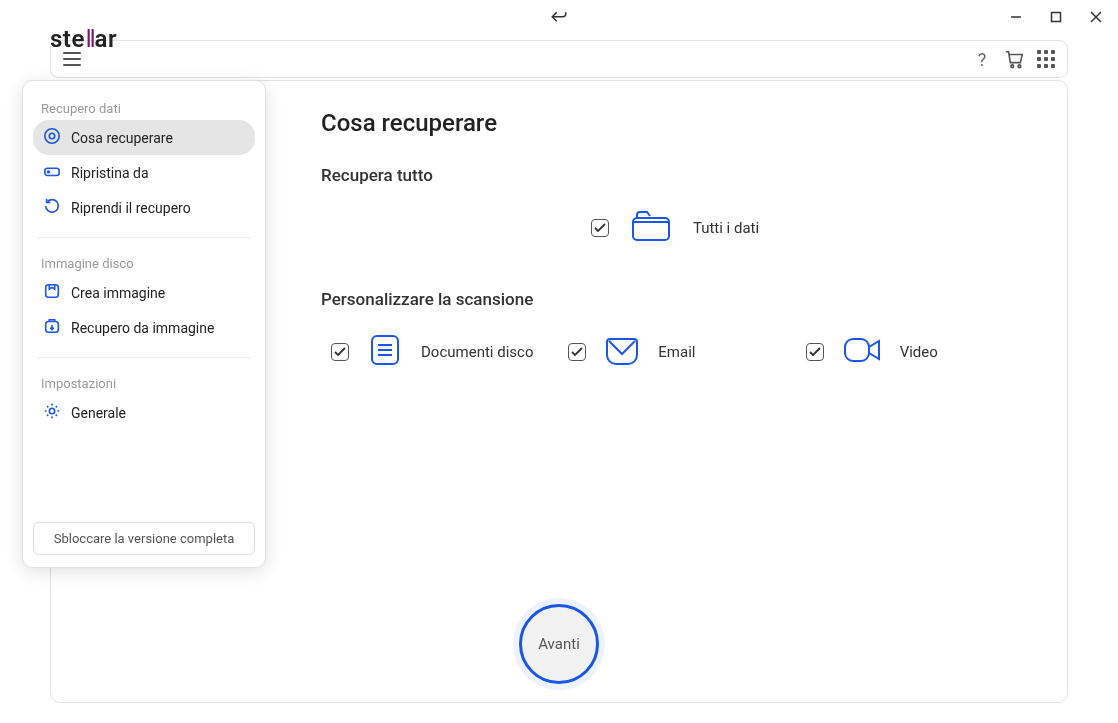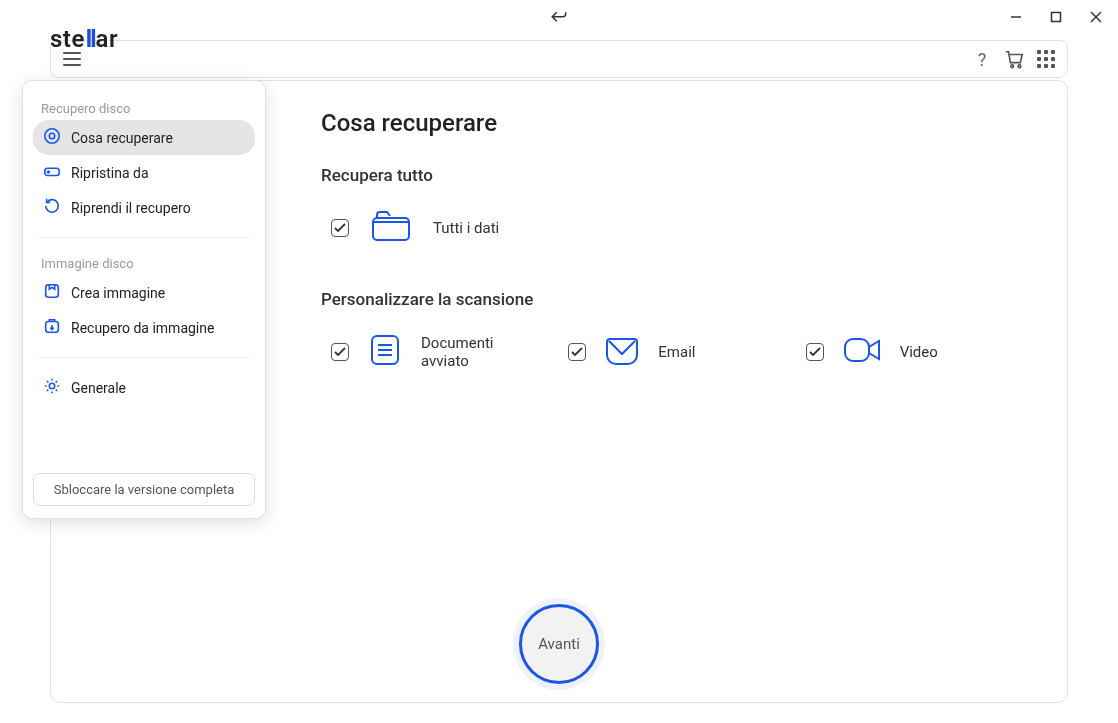--- a/index.html
+++ b/index.html
@@ -23,21 +23,21 @@
     position: relative;
   }
   .logo {
     font-size: 24px;
     font-weight: 600;
     letter-spacing: 0.5px;
     color: #222;
     display: flex;
     align-items: flex-end;
   }
-  .logo .ll { color: #1d4ed8; font-weight: 700; letter-spacing: -2px; padding: 0 1px; margin-top: 44px; }
+  .logo .ll { color: #701a75; font-weight: 400; letter-spacing: -2px; padding: 0 1px; margin-top: 44px; }
   .title-center {
     position: absolute;
     left: 0; right: 0;
     display: flex;
     justify-content: center;
     align-items: center;
     gap: 8px;
     font-size: 14px;
     color: #333;
     pointer-events: none;
@@ -115,37 +115,38 @@
     font-size: 14px;
     color: #222;
     cursor: default;
     white-space: nowrap;
     overflow: hidden;
   }
   .side-item.active { background: #e5e5e5; }
   .side-icon { color: #1a56e8; flex-shrink:0; }
   .side-sep { height: 1px; background: #eee; margin: 12px 4px; }
   .unlock-btn {
-    margin-top: 68px;
+    margin-top: 92px;
     border: 1px solid #dcdcdc;
     border-radius: 6px;
     padding: 8px 10px;
     font-size: 13px;
     color: #555;
     text-align: center;
   }
 
   
   .page-title { font-size: 24px; color: #222; margin: 4px 0 28px 0; font-weight: 500; }
   .section-title { font-size: 17px; color: #333; margin: 10px 0 24px 0; font-weight: 500; }
 
   .recover-all {
     display: flex; align-items: center; gap: 22px;
     padding-left: 10px;
     margin-bottom: 42px;
+    justify-content: center;
   }
   .checkbox {
     width: 18px; height: 18px; border: 1.5px solid #555; border-radius: 4px;
     display:flex; align-items:center; justify-content:center;
     flex-shrink:0;
   }
   .checkbox svg { display:block; }
   .item-icon { color:#1a56e8; flex-shrink:0; }
   .item-label { font-size: 15px; color:#333; }
 
@@ -267,21 +268,21 @@
           </svg>
         </div>
       <span class="item-icon">
         <svg width="36" height="34" viewBox="0 0 36 34" fill="none" stroke="#1a56e8" stroke-width="2">
             <rect x="5" y="3" width="26" height="28" rx="5"></rect>
             <line x1="11" y1="12" x2="25" y2="12"></line>
             <line x1="11" y1="17" x2="25" y2="17"></line>
             <line x1="11" y1="22" x2="25" y2="22"></line>
           </svg>
       </span>
-      <span class="item-label">Documenti avviato</span>
+      <span class="item-label">Documenti disco</span>
     </div>
     <div class="grid-item">
       <div class="checkbox">
           <svg width="12" height="10" viewBox="0 0 12 10">
             <path d="M1 5 L4 8 L11 1" stroke="#333" stroke-width="1.8" fill="none"></path>
           </svg>
         </div>
       <span class="item-icon">
         <svg width="36" height="34" viewBox="0 0 36 34" fill="none" stroke="#1a56e8" stroke-width="2">
             <path d="M6 6h24a3 3 0 0 1 3 3v13a9 9 0 0 1-9 9H12a9 9 0 0 1-9-9V9a3 3 0 0 1 3-3z"></path>
@@ -305,21 +306,21 @@
       <span class="item-label">Video</span>
     </div>
   </div>
 
   <div class="next-btn">
     <span>Avanti</span>
   </div>
 </div>
 
 <div class="sidebar">
-  <div class="side-group-label">Recupero disco</div>
+  <div class="side-group-label">Recupero dati</div>
 
   <div class="side-item active">
     <span class="side-icon">
       <svg width="18" height="18" viewBox="0 0 20 20" fill="none" stroke="#1a56e8" stroke-width="1.8">
           <circle cx="10" cy="10" r="8"></circle>
           <circle cx="10" cy="10" r="3"></circle>
         </svg>
     </span>
     <span>Cosa recuperare</span>
   </div>
@@ -358,20 +359,21 @@
       <svg width="18" height="18" viewBox="0 0 20 20" fill="none" stroke="#1a56e8" stroke-width="1.8">
           <rect x="3" y="5" width="14" height="12" rx="3"></rect>
           <path d="M7 5V3h6v2"></path>
           <path d="M10 9v5m-2-2l2 2 2-2"></path>
         </svg>
     </span>
     <span>Recupero da immagine</span>
   </div>
 
   <div class="side-sep"></div>
+  <div class="side-group-label">Impostazioni</div>
   <div class="side-item">
     <span class="side-icon">
       <svg width="18" height="18" viewBox="0 0 20 20" fill="none" stroke="#1a56e8" stroke-width="1.8">
           <circle cx="10" cy="10" r="3"></circle>
           <path d="M10 2v2M10 16v2M2 10h2M16 10h2M4.5 4.5l1.4 1.4M14.1 14.1l1.4 1.4M4.5 15.5l1.4-1.4M14.1 5.9l1.4-1.4"></path>
         </svg>
     </span>
     <span>Generale</span>
   </div>
 

